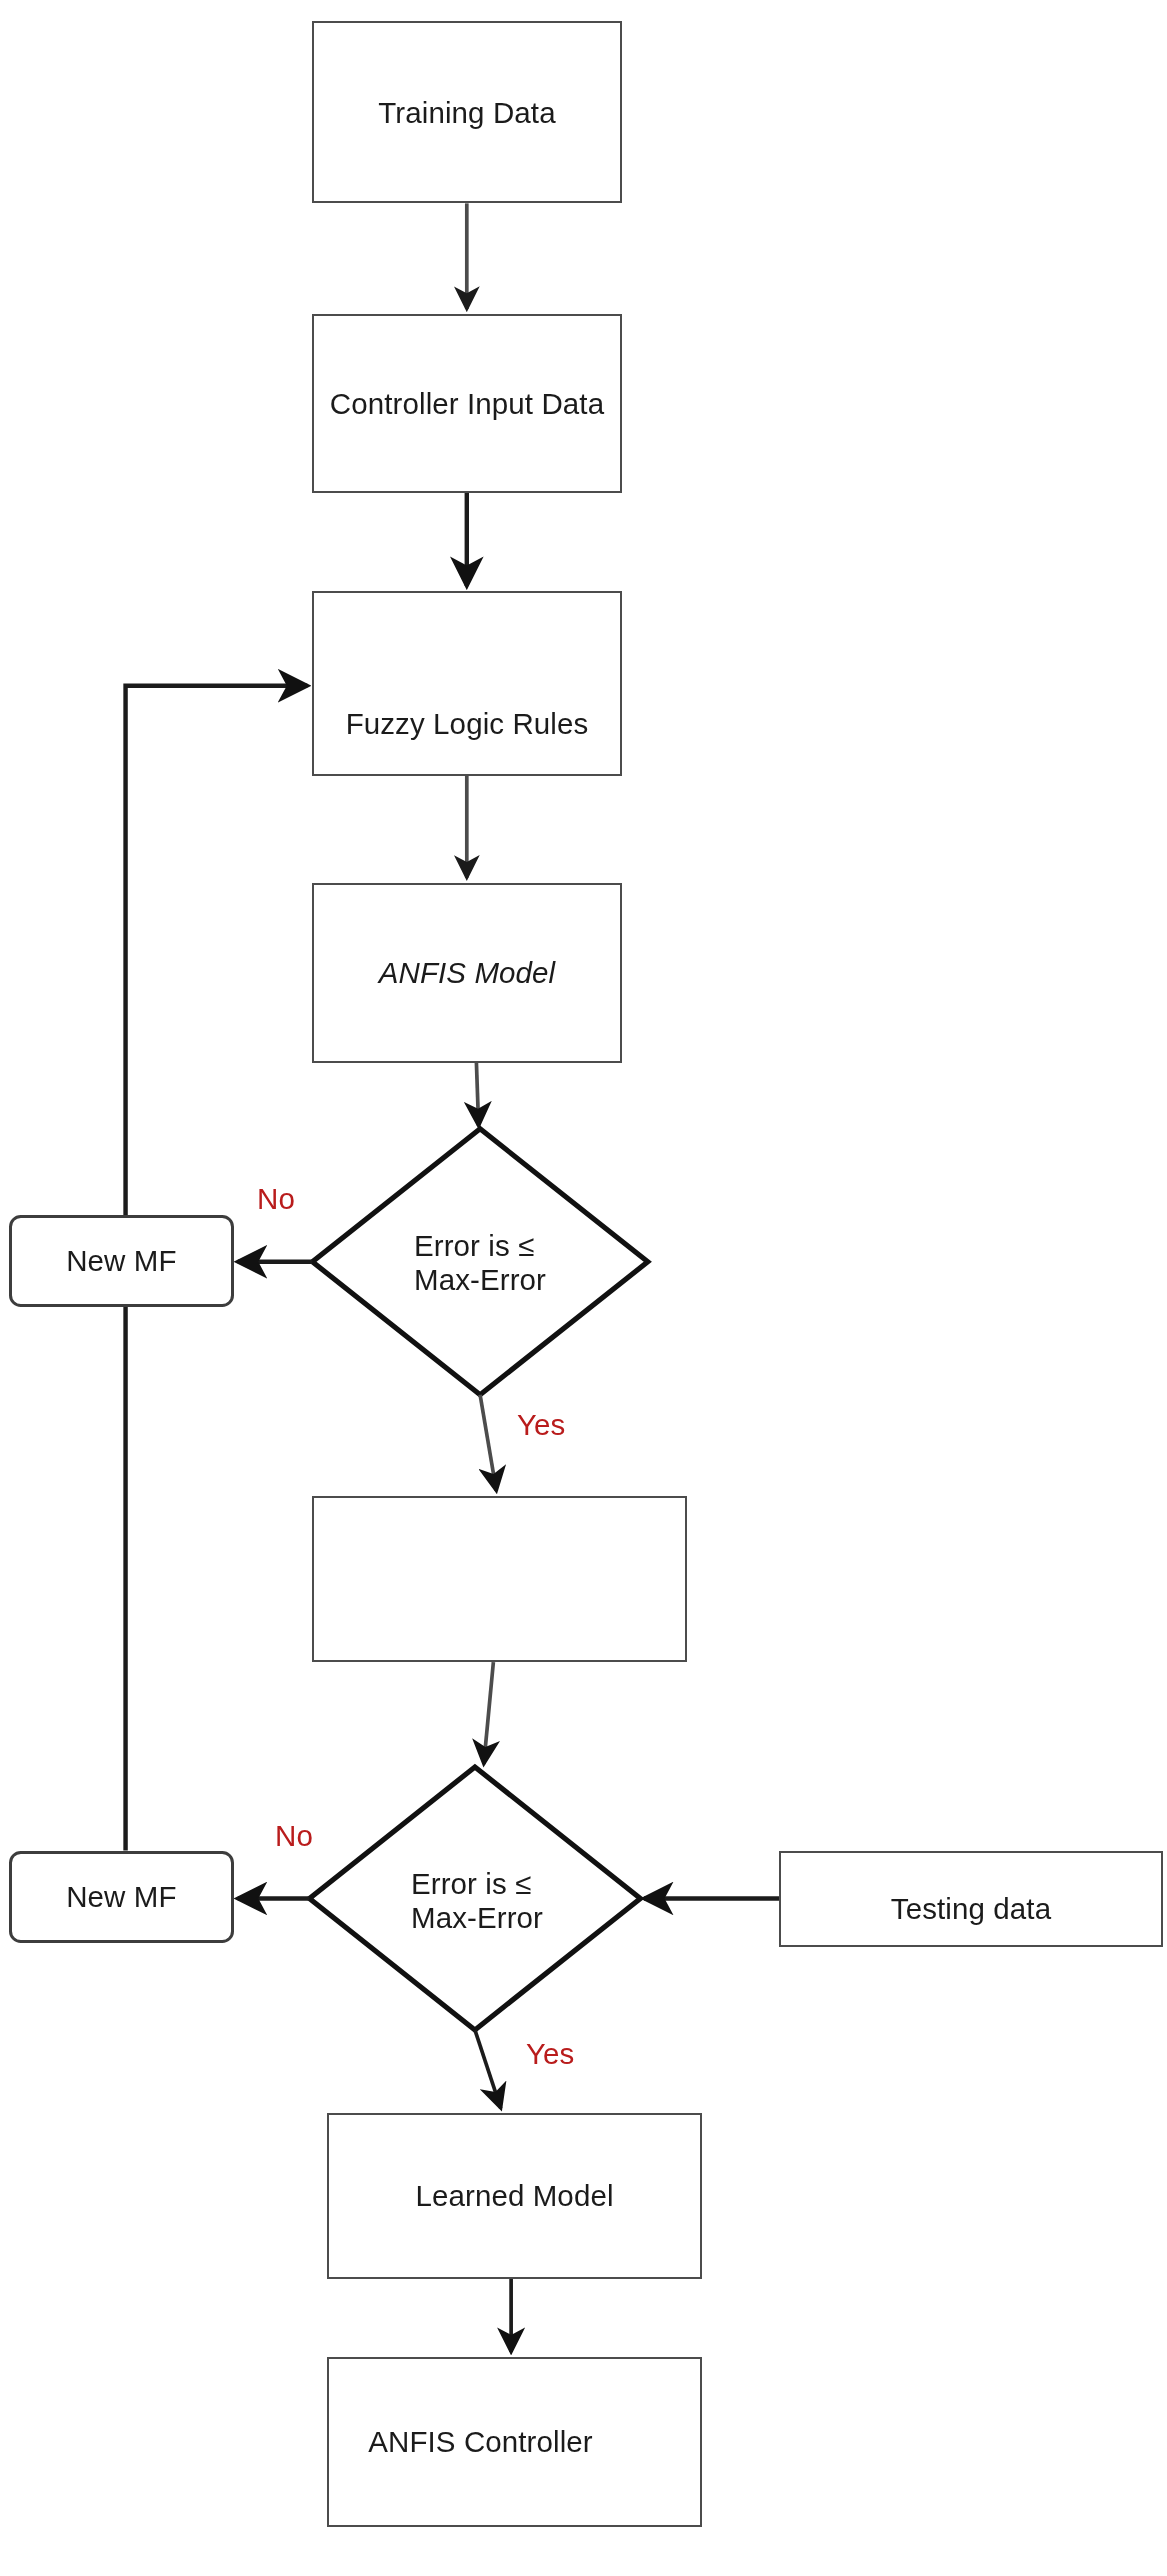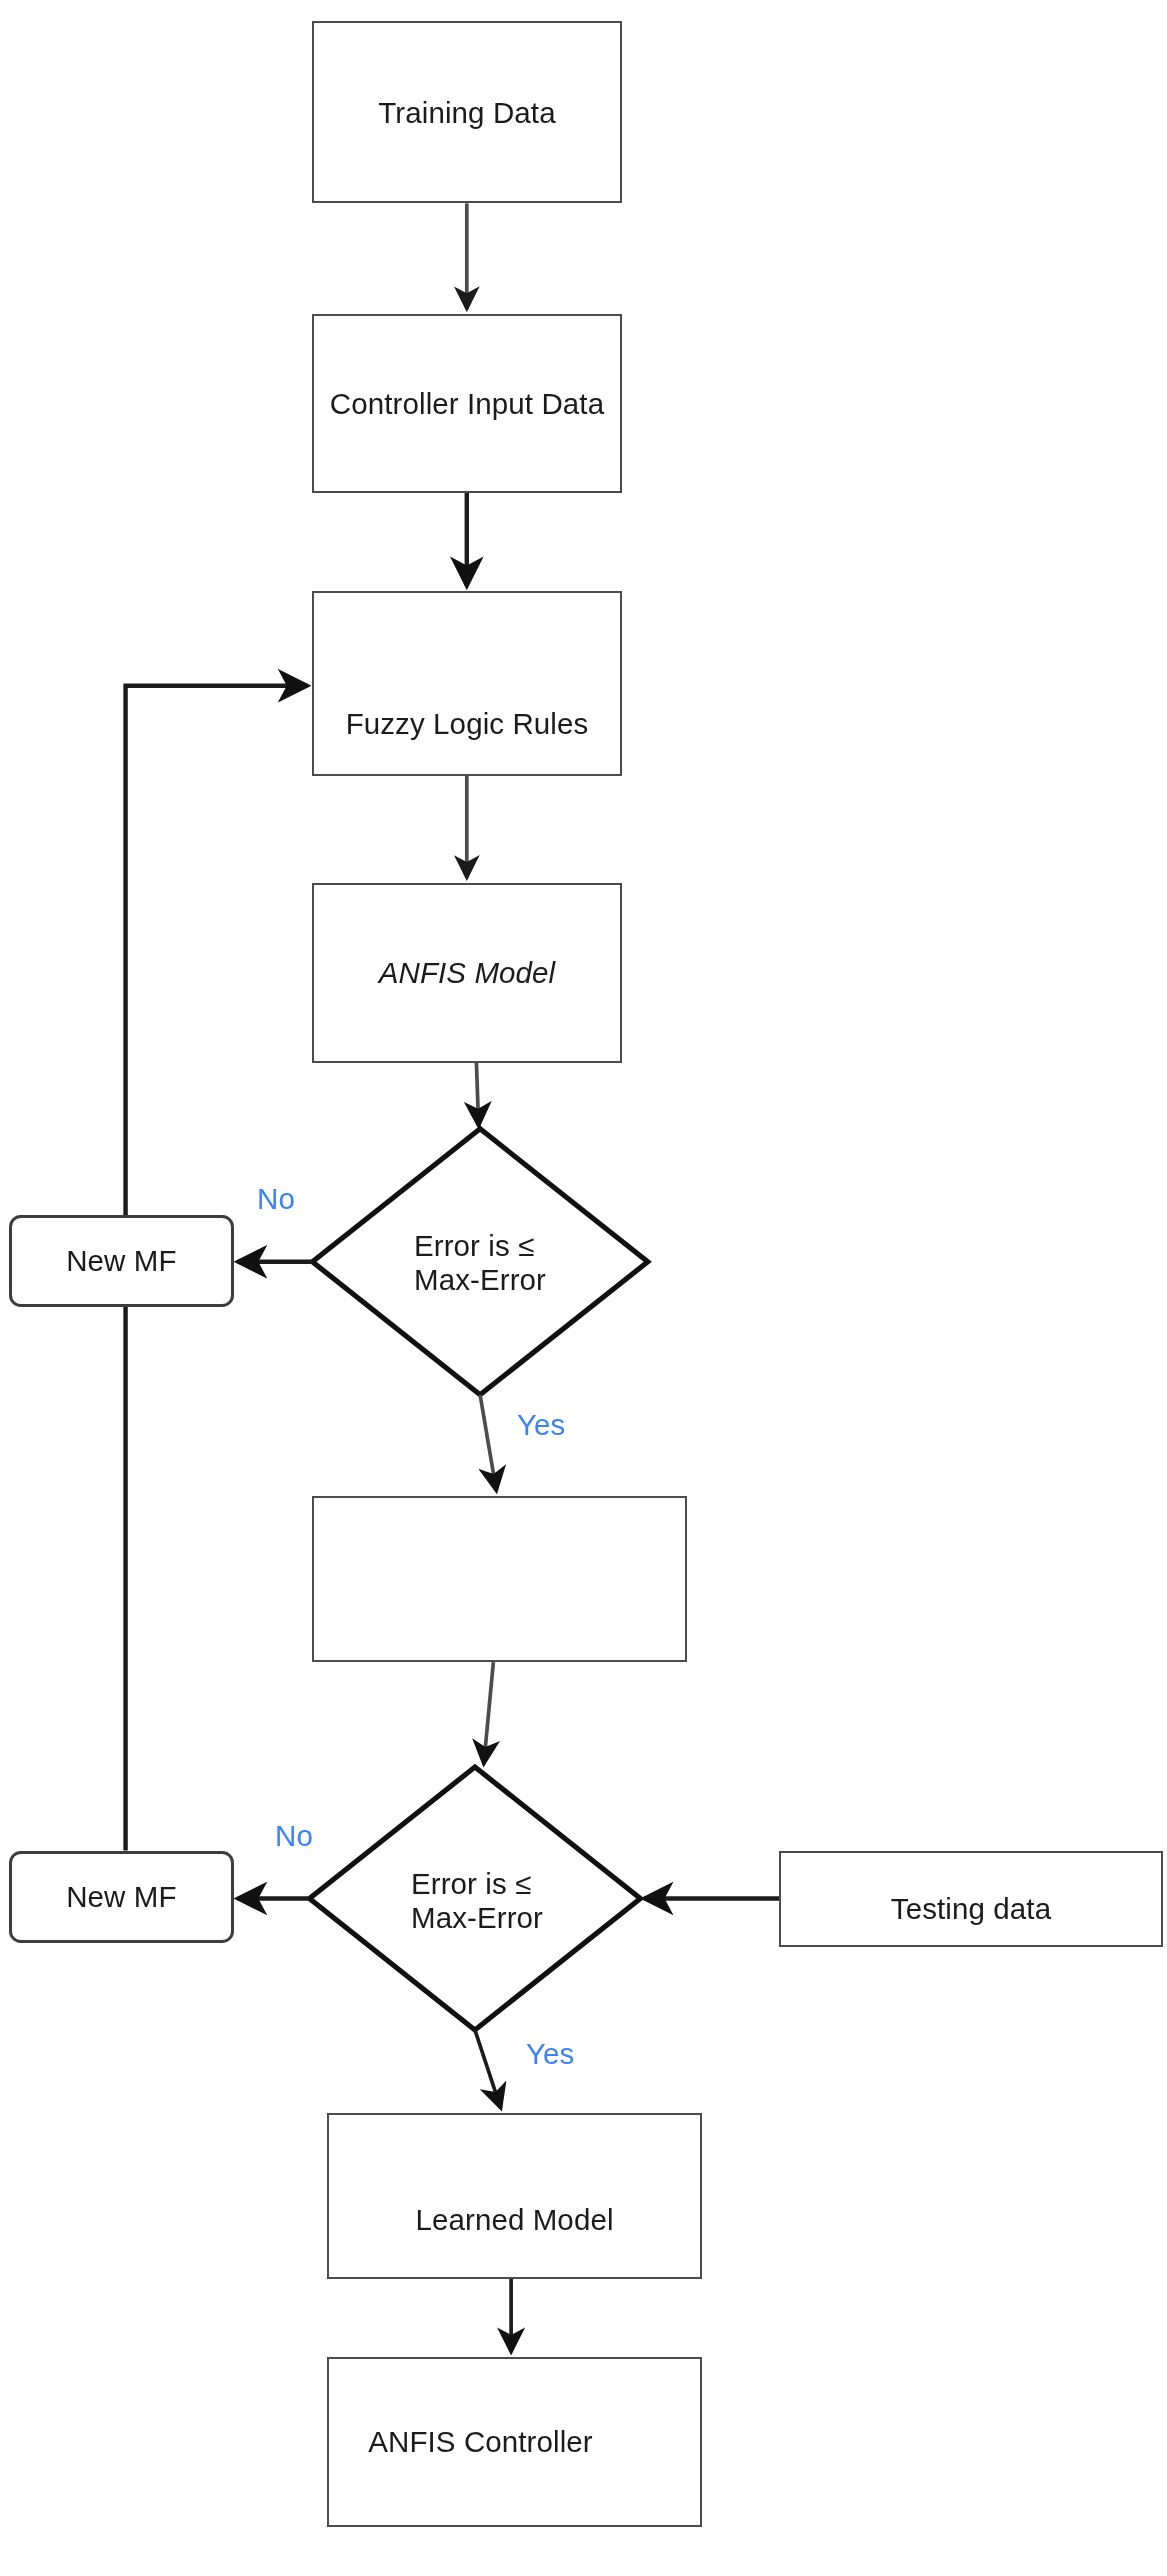--- a/index.html
+++ b/index.html
@@ -31,21 +31,21 @@
     justify-content: center;
     color: #1b1b1b;
     font-size: 29.5px;
     line-height: 1.12;
     letter-spacing: 0.1px;
     pointer-events: none;
     white-space: pre-line;
   }
   .edge-label {
     position: absolute;
-    color: #3b82f6;
+    color: #b91c1c;
     font-size: 29.5px;
     line-height: 1;
     letter-spacing: 0.1px;
   }
   
   .proc-box {
     position: absolute;
     background: #ffffff;
     border: 2.2px solid #4c4c4c;
     box-sizing: border-box;
@@ -132,21 +132,21 @@
   <div class="node-label" style="left:366px; top:1819px; width:222px; height:163px;">Error is ≤
 Max-Error</div>
 
   <div class="round-box" style="left:8.9px; top:1851px; width:225px; height:92px;"></div>
   <div class="node-label" style="left:8.9px; top:1851px; width:225px; height:92px;">New MF</div>
 
   <div class="proc-box" style="left:779px; top:1851px; width:384px; height:96px;"></div>
   <div class="node-label" style="left:779px; top:1851px; width:384px; height:116px;">Testing data</div>
 
   <div class="proc-box" style="left:327px; top:2113px; width:375px; height:166px;"></div>
-  <div class="node-label" style="left:327px; top:2113px; width:375px; height:166px;margin-top:24px;">Learned Model</div>
+  <div class="node-label" style="left:327px; top:2113px; width:375px; height:166px;">Learned Model</div>
 
   <div class="proc-box" style="left:327px; top:2357px; width:375px; height:170px;"></div>
   <div class="node-label" style="left:327px; top:2357px; width:307px; height:170px;">ANFIS Controller</div>
 
   <div class="edge-label" style="left:257px; top:1184px;">No</div>
 
   <div class="edge-label" style="left:517px; top:1410px;">Yes</div>
 
   <div class="edge-label" style="left:275px; top:1821px;">No</div>
 

